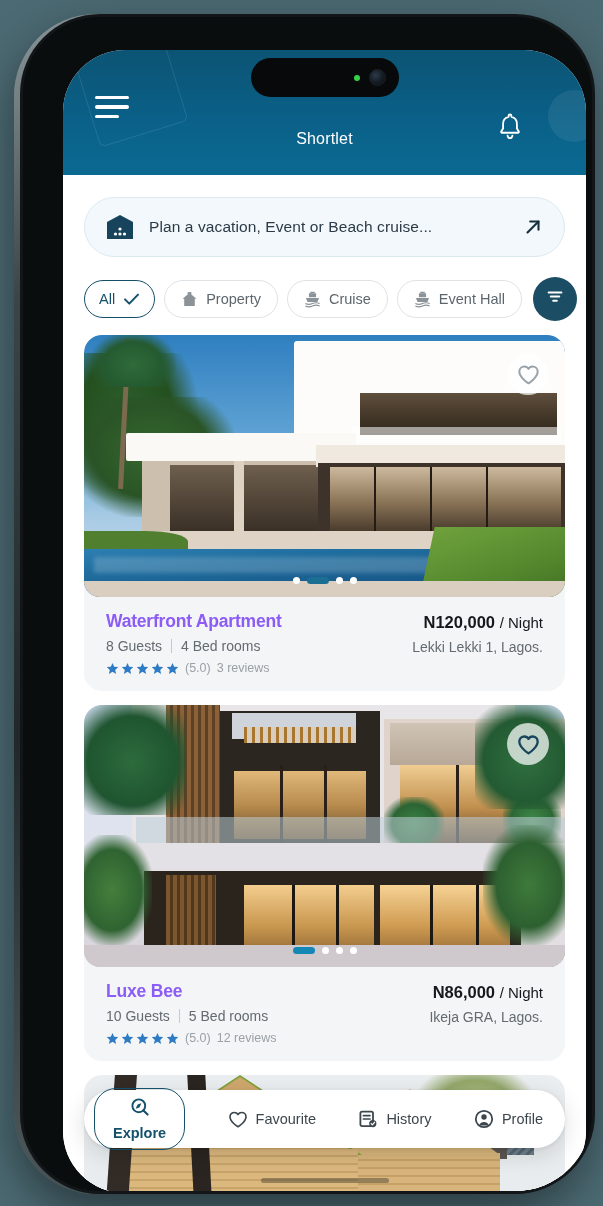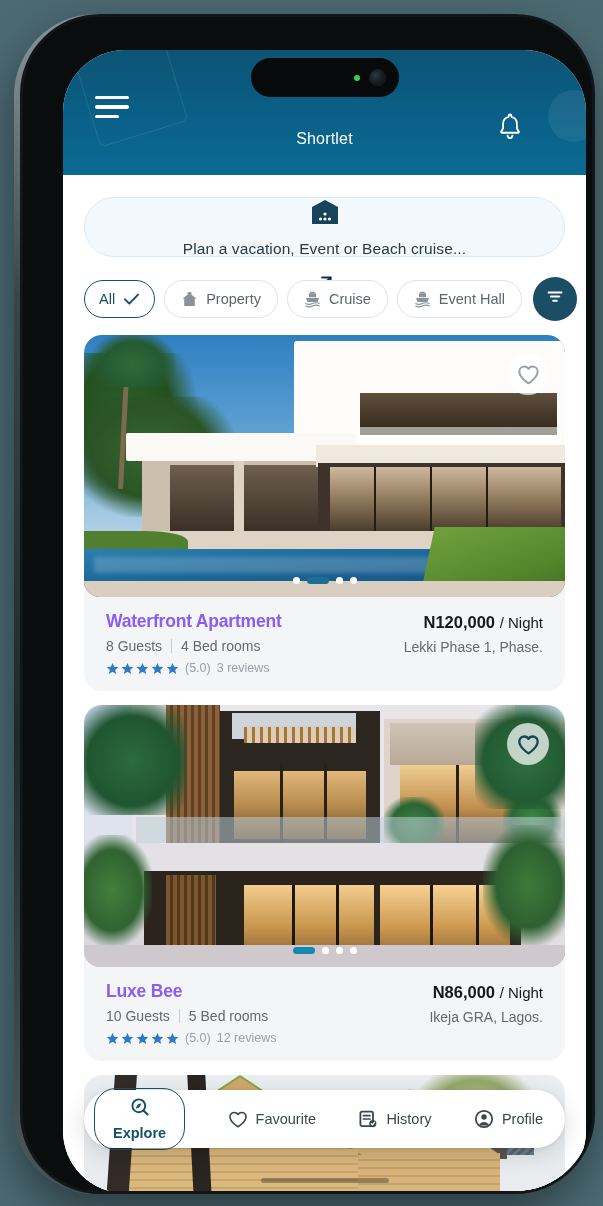--- a/index.html
+++ b/index.html
@@ -95,21 +95,20 @@
   .content{ position:relative; height:1018px; background:#fff; }
 
   .search-wrap{ padding:22px 21px 0; }
   .search-pill{
     display:flex; align-items:center; gap:14px;
     height:60px; padding:0 20px;
     background:#f2f8fb;
     border:1px solid #dbe9f0;
     border-radius:32px;
     cursor:pointer;
-    flex-direction:column;
   }
   .search-ico{ flex:0 0 auto; display:flex; }
   .search-text{
     flex:1; color:#2b3a46; font-size:15.5px; letter-spacing:.1px;
   }
   .search-arrow{ flex:0 0 auto; display:flex; }
 
   
   .chips{
     display:flex; align-items:center; gap:9px;
@@ -475,21 +474,21 @@
                   </span>
                   <span class="rtxt">(5.0)</span>
                   <span class="rtxt">3 reviews</span>
                 </div>
               </div>
               <div class="m-right">
                 <div class="price">
                   <b>N120,000</b>
                   <span>/ Night</span>
                 </div>
-                <div class="loc">Lekki Phase 1, Phase.</div>
+                <div class="loc">Lekki Lekki 1, Lagos.</div>
               </div>
             </div>
           </div>
 
           <div class="card">
             <div class="photo">
               <div class="scene">
                 <div class="d-sky"></div>
                 <div class="d-body"></div>
                 <div class="d-upperL"></div>

